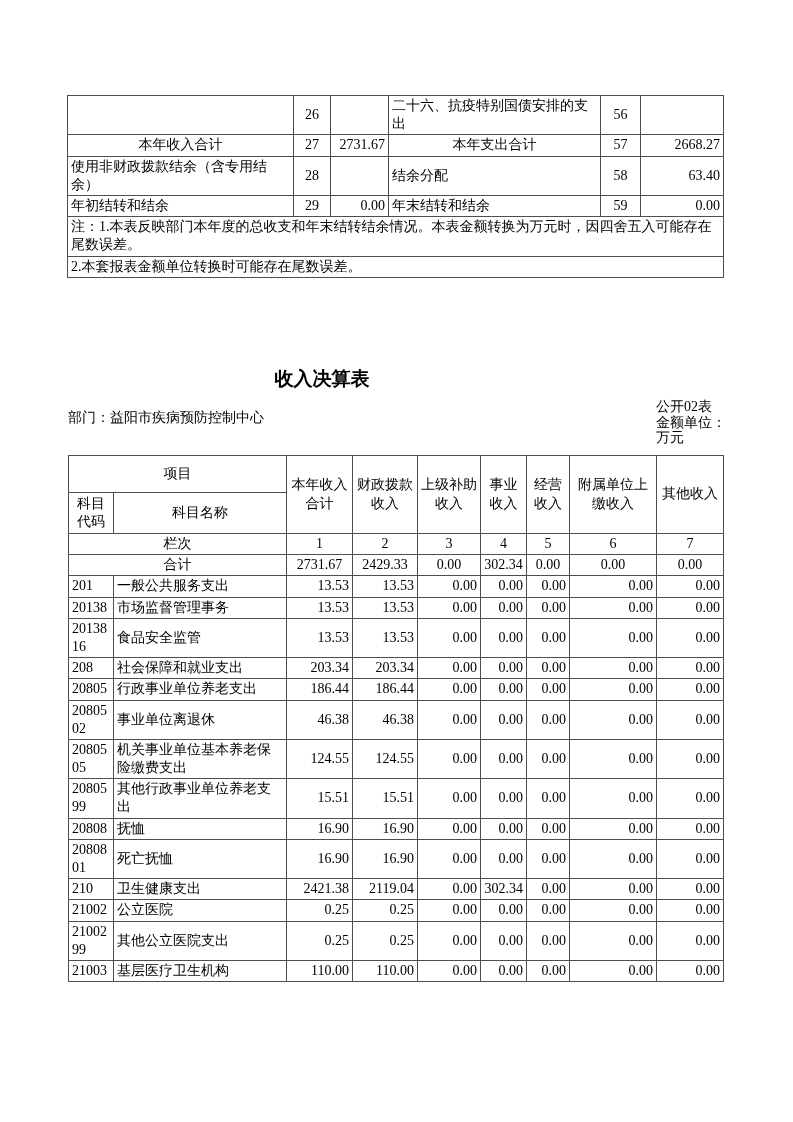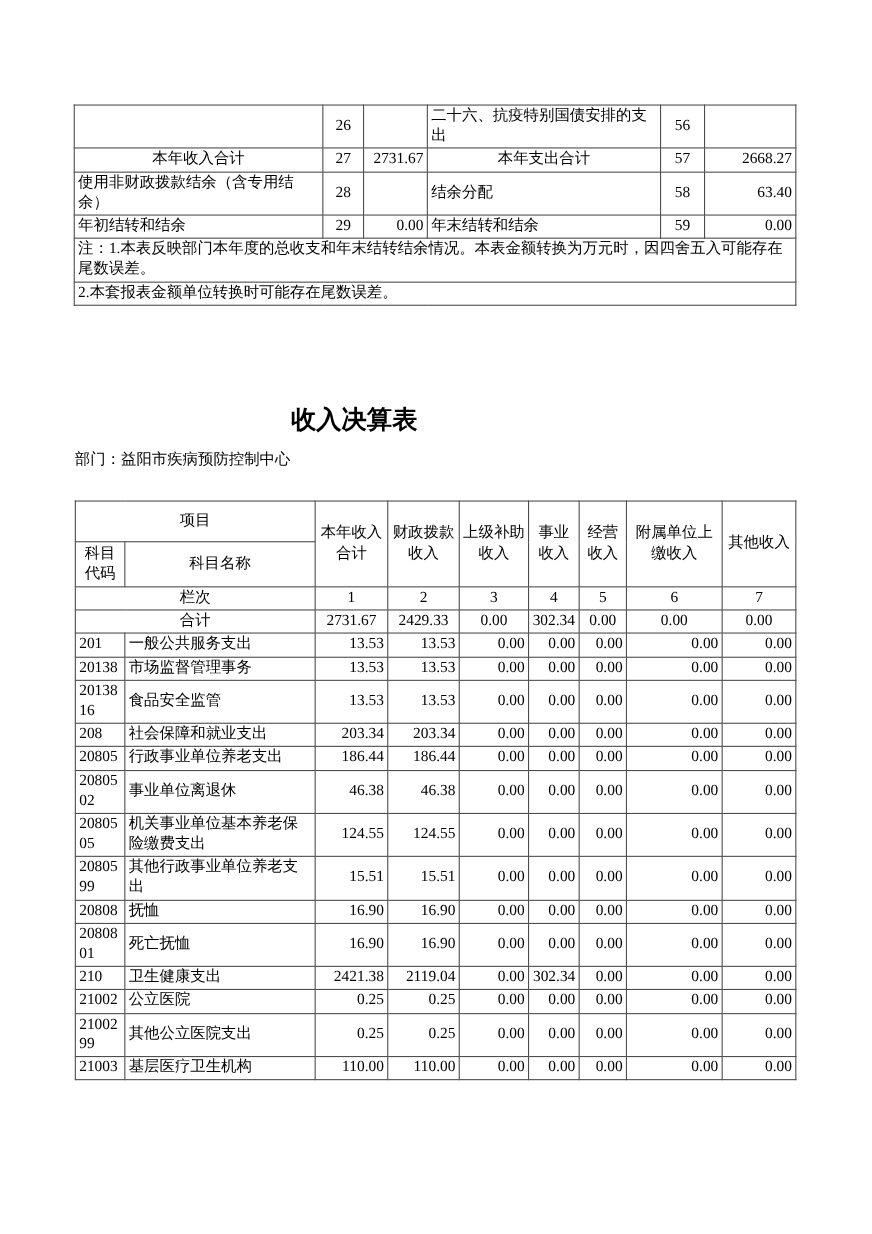--- a/index.html
+++ b/index.html
@@ -34,21 +34,21 @@
   #summary-table { top: 95px; left: 67px; width: 656px; }
   #summary-table td { height: 19px; }
   .lab  { text-align: left; }
   .cno  { text-align: center; }
   .val  { text-align: right; padding-right: 4px; word-break: break-all; }
   .emph { font-weight: bold; text-align: center; }
   .note { text-align: left; margin-top: 40px; }
   
   .title {
     position: absolute; top: 366px; left: 0; width: 644px;
-    text-align: center; font-size: 23px; font-weight: bold;
+    text-align: center; font-size: 19px; font-weight: bold;
   }
   .meta {
     position: absolute; top: 399px; left: 656px; width: 80px;
     font-size: 14px; line-height: 15.6px; text-align: left;
   }
   .dept { position: absolute; top: 409px; left: 68px; font-size: 14px; }
   
   #income-table { top: 455px; left: 68px; width: 655px; }
   #income-table td { height: 20px; }
   .h1row th { height: 37px; text-align: center; }
@@ -108,20 +108,25 @@
         <tr>
           <td class="note" colspan="6">注：1.本表反映部门本年度的总收支和年末结转结余情况。本表金额转换为万元时，因四舍五入可能存在尾数误差。</td>
         </tr>
         <tr>
           <td class="note" colspan="6">2.本套报表金额单位转换时可能存在尾数误差。</td>
         </tr>
       </tbody>
   </table>
 
   <div class="title">收入决算表</div>
+  <div class="meta">
+    <div>公开02表</div>
+    <div>金额单位：</div>
+    <div>万元</div>
+  </div>
   <div class="dept">部门：益阳市疾病预防控制中心</div>
 
   <table class="t" id="income-table">
     <colgroup>
       <col style="width:45px">
         <col style="width:173px">
         <col style="width:66px">
       <col style="width:65px">
         <col style="width:63px">
         <col style="width:46px">

